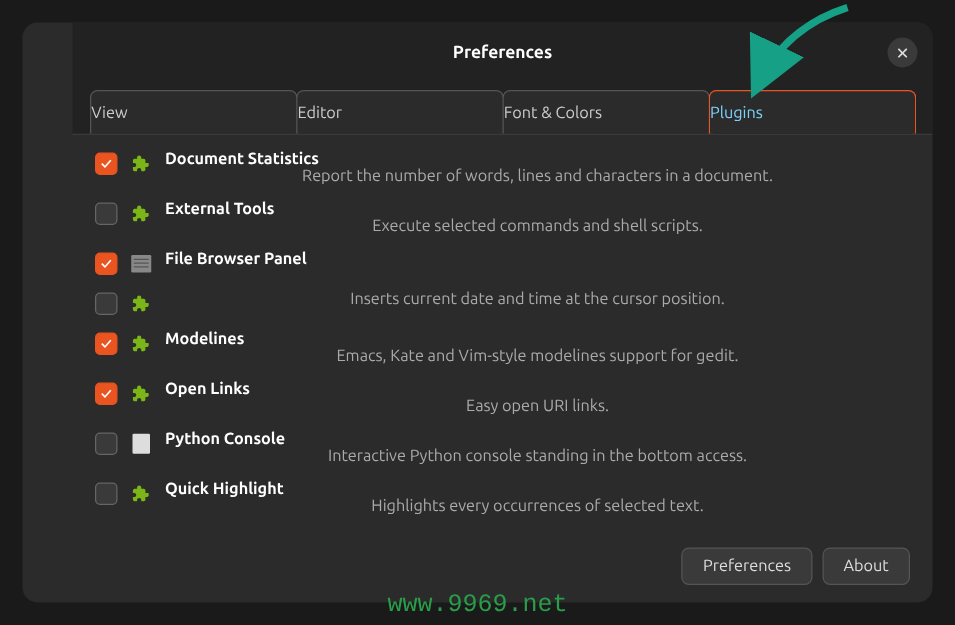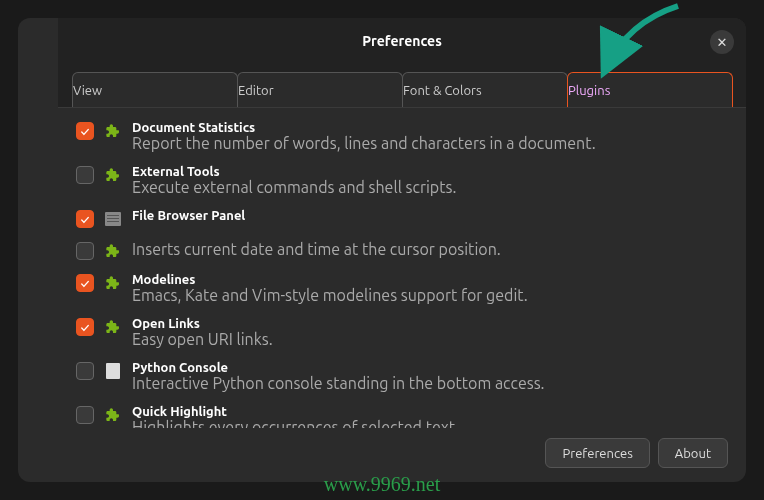--- a/index.html
+++ b/index.html
@@ -68,21 +68,21 @@
   border-bottom: none;
   color: #ccc;
   background: #2b2b2b;
   cursor: pointer;
   border-radius: 6px 6px 0 0;
   margin-right: -1px;
   font-size: 13px;
 }
 .tab.active {
   border-color: #e95420;
-  color: #f0abfc;
+  color: #7dd3fc;
   z-index: 1;
 }
 .content {
   flex: 1;
   padding: 6px 18px 6px 18px;
   overflow-y: auto;
   border-top: 1px solid #3a3a3a;
 }
 .plugin {
   display: flex;
@@ -140,21 +140,21 @@
   box-shadow: 0 3px 0 #555, 0 6px 0 #555;
 }
 .py-icon {
   width: 14px;
   height: 16px;
   background: #ddd;
   border-radius: 1px;
 }
 .plugin-text { flex: 1; }
 .plugin-title { font-weight: 700; color: #fff; font-size: 13px; }
-.plugin-desc { color: #aaa; font-size: 16px; }
+.plugin-desc { color: #aaa; font-size: 13px; text-align: center; }
 .footer {
   display: flex;
   justify-content: flex-end;
   gap: 8px;
   padding: 10px 18px 14px;
 }
 .btn {
   padding: 7px 16px;
   border: 1px solid #555;
   border-radius: 6px;
@@ -170,21 +170,21 @@
   pointer-events: none;
   z-index: 10;
 }
 .watermark {
   position: absolute;
   bottom: 4px;
   left: 0; right: 0;
   text-align: center;
   color: #2a9d4a;
   font-size: 20px;
-  font-family: Liberation Serif, serif;
+  font-family: Liberation Mono, monospace;
   pointer-events: none;
   z-index: 5;
 }
 </style>
 </head>
 <body>
 
 <div class="window">
   <div class="titlebar">
     <div class="title">Preferences</div>
@@ -215,21 +215,21 @@
       </div>
       <div class="plugin">
         <div class="chk"></div>
         <div class="plugin-icon">
           <svg class="puzzle-piece" viewBox="0 0 24 24">
             <path fill="#7cb518" d="M20 11h-3V8c0-1.1-.9-2-2-2h-3V4.5C12 3.1 10.9 2 9.5 2S7 3.1 7 4.5V6H4c-1.1 0-2 .9-2 2v3h1.5C4.9 11 6 12.1 6 13.5S4.9 16 3.5 16H2v3c0 1.1.9 2 2 2h3v-1.5C7 18.1 8.1 17 9.5 17s2.5 1.1 2.5 2.5V21h3c1.1 0 2-.9 2-2v-3h1.5c1.4 0 2.5-1.1 2.5-2.5S21.4 11 20 11z"></path>
           </svg>
         </div>
         <div class="plugin-text">
           <div class="plugin-title">External Tools</div>
-          <div class="plugin-desc">Execute external commands and shell scripts.</div>
+          <div class="plugin-desc">Execute selected commands and shell scripts.</div>
         </div>
       </div>
       <div class="plugin">
         <div class="chk checked"></div>
         <div class="plugin-icon">
           <div class="file-icon"></div>
         </div>
         <div class="plugin-text">
           <div class="plugin-title">File Browser Panel</div>
         </div>

